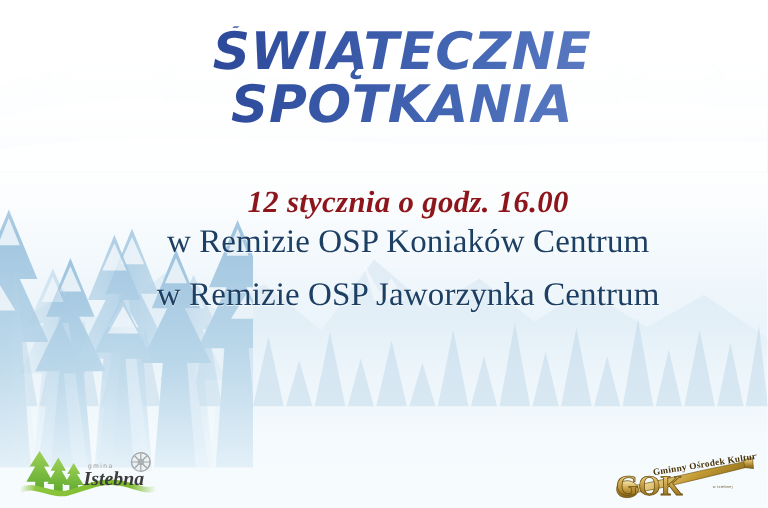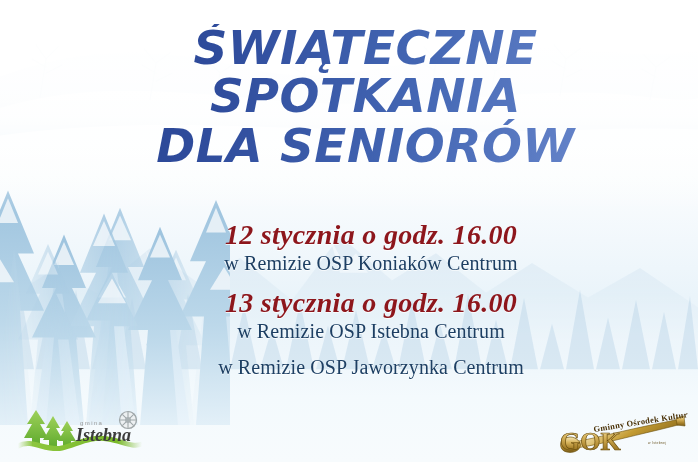--- a/index.html
+++ b/index.html
@@ -144,21 +144,21 @@
     font-weight: 700;
     font-size: 28px;
     color: #8d161c;
     line-height: 1.12;
     letter-spacing: .3px;
     text-shadow: 0 1px 0 rgba(255,255,255,.75);
   }
   .event-place {
     font-family: "Liberation Serif", serif;
     font-weight: 400;
-    font-size: 20px;
+    font-size: 30px;
     color: #1d3f63;
     line-height: 1.18;
     margin-top: 1px;
     letter-spacing: .1px;
     text-shadow: 0 1px 0 rgba(255,255,255,.75);
   }
 
   
   .logo {
     position: absolute;
@@ -333,34 +333,29 @@
       </g>
     </svg>
   </div>
 
   <div class="bg-layer bg-veil"></div>
 
   <div class="content">
 
     <h1 class="headline">
       <span class="line-1">ŚWIĄTECZNE SPOTKANIA</span>
-      <span class="line-2">DLA SENIORÓW</span>
     </h1>
 
     <div class="events">
 
       <div class="event">
         <div class="event-date">12 stycznia o godz. 16.00</div>
         <div class="event-place">w Remizie OSP Koniaków Centrum</div>
       </div>
 
-      <div class="event">
-        <div class="event-date">13 stycznia o godz. 16.00</div>
-        <div class="event-place">w Remizie OSP Istebna Centrum</div>
-      </div>
 
       <div class="event">
         <div class="event-place">w Remizie OSP Jaworzynka Centrum</div>
       </div>
 
     </div>
   </div>
 
   <div class="logo logo-istebna">
     <svg viewBox="0 0 128 50" aria-hidden="true">

